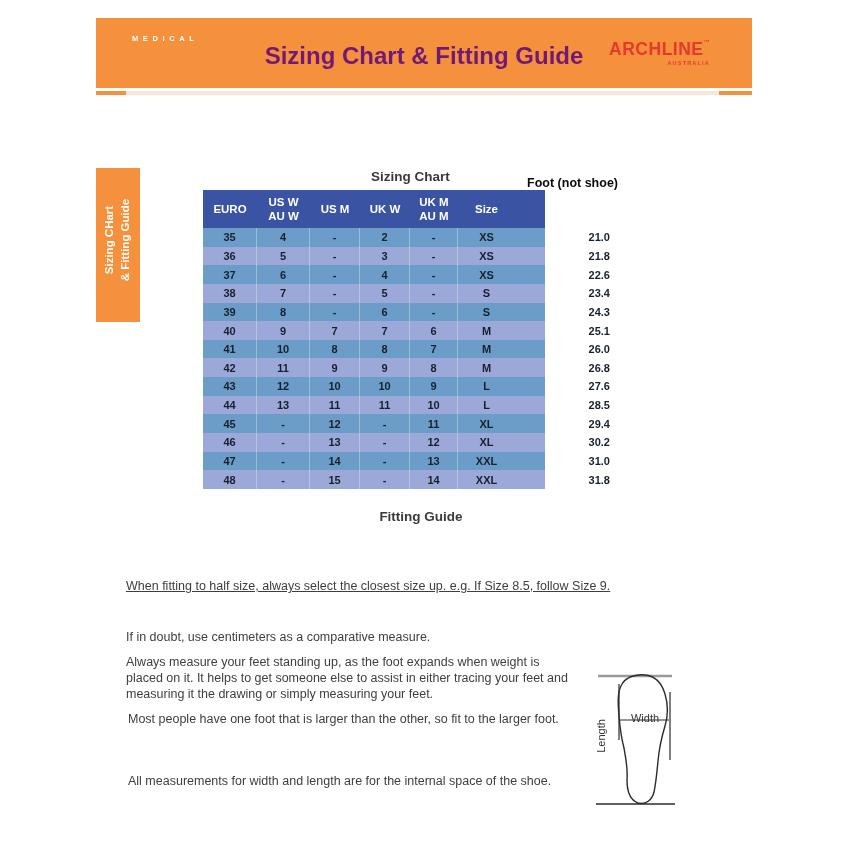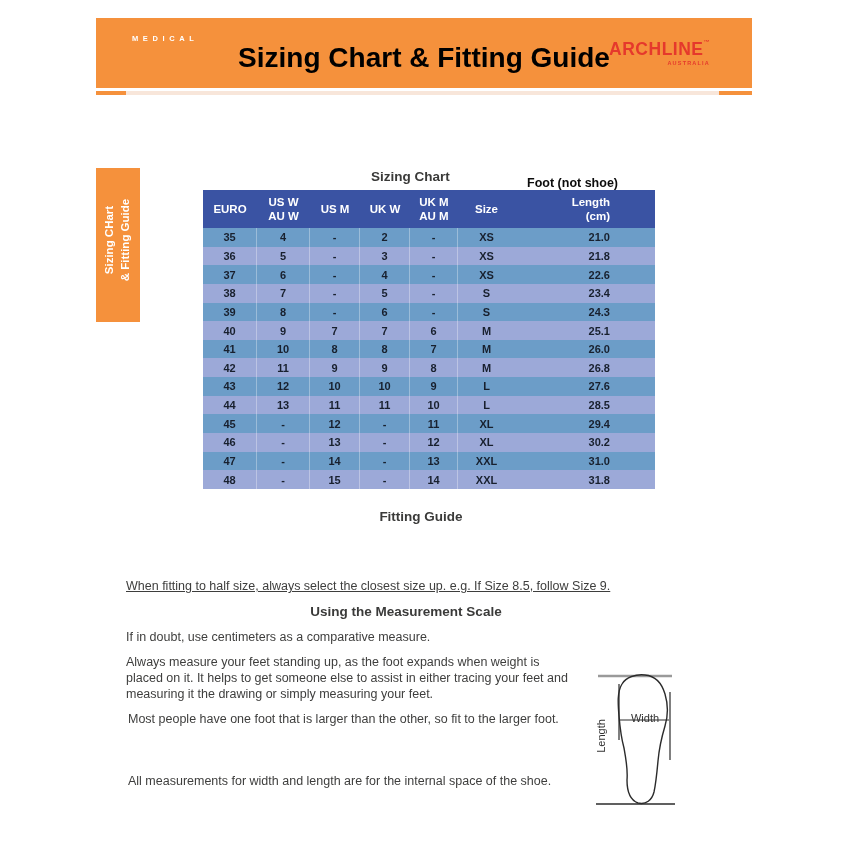--- a/index.html
+++ b/index.html
@@ -11,41 +11,41 @@
   .banner { position:absolute; left:96px; top:18px; width:656px; height:70px;
     background:var(--orange); }
   .axign { position:absolute; left:34px; top:13px; color:#fff; }
   .axign-word { font-size:25px; letter-spacing:4px; font-weight:400; line-height:1;
     display:flex; align-items:center; }
   .axign-bar { display:inline-block; width:2.5px; height:52px; background:var(--red);
     margin:0 4px; position:relative; top:3px; }
   .axign-tm { font-size:7px; vertical-align:top; position:relative; top:-9px; left:2px; }
   .axign-sub { font-size:7.5px; letter-spacing:4.6px; font-weight:700; margin-top:3px; margin-left:2px; }
   .banner-title { position:absolute; left:50%; top:24px; transform:translateX(-50%);
-    color:#000000; font-size:28px; font-weight:700; white-space:nowrap; }
+    color:#701a75; font-size:24px; font-weight:700; white-space:nowrap; }
   .archline { position:absolute; right:42px; top:23px; color:var(--red); text-align:right; }
   .archline-word { font-size:17.5px; font-weight:700; letter-spacing:0.5px; line-height:1; }
   .archline-tm { font-size:6px; vertical-align:top; position:relative; top:-2px; }
   .archline-sub { font-size:5.5px; font-weight:700; letter-spacing:1.2px; margin-top:1px; }
   .banner-underline { position:absolute; left:96px; top:91px; width:656px; height:3.5px;
     background:linear-gradient(to right, var(--orange) 0 4.5%, #f8e6da 4.5% 95%, var(--orange) 95% 100%); }
 
   
   .side-tab { position:absolute; left:96px; top:168px; width:44px; height:154px;
     background:var(--orange); }
   .side-tab-text { position:absolute; left:50%; top:72px;
     transform:translate(-50%,-50%) rotate(-90deg); white-space:nowrap;
     color:#fff; font-weight:700; font-size:11.5px; line-height:1.35; text-align:center; }
 
   
   .chart-title { position:absolute; left:203px; top:169px; width:415px; text-align:center;
     font-weight:700; font-size:13.5px; color:var(--heading); }
   .foot-label { position:absolute; left:438px; top:176px; width:180px; text-align:right;
     font-weight:700; font-size:12.5px; color:#0c0c0c; }
-  .size-table { position:absolute; left:203px; top:190px; width:452px; }
+  .size-table { position:absolute; left:203px; top:190px; width:342px; }
   .t-header { display:grid; grid-template-columns:54px 53px 50px 50px 48px 57px 103px;
     height:38px; background:var(--header-blue); }
   .h-cell { display:flex; flex-direction:column; align-items:center; justify-content:center;
     color:#fff; font-weight:700; font-size:11.5px; line-height:1.25; }
   .h-cell.c6 { align-items:flex-end; padding-right:8px; }
   .t-row { display:grid; grid-template-columns:54px 53px 50px 50px 48px 57px 103px;
     height:18.65px;text-align:right; }
   .t-row.dark  { background:var(--row-dark); }
   .t-row.light { background:var(--row-light); }
   .t-cell { display:flex; align-items:center; justify-content:center;
@@ -252,21 +252,20 @@
           <div class="t-cell c4">14</div>
           <div class="t-cell c5">XXL</div>
           <div class="t-cell c6">31.8</div>
         </div>
       </div>
   </div>
 
   <div class="sec-heading" id="fitting-heading">Fitting Guide</div>
   <div class="para" id="fg-p2">When fitting to half size, always select the closest size up. e.g. If Size 8.5, follow Size 9.</div>
 
-  <div class="sec-heading" id="measure-heading">Using the Measurement Scale</div>
   <div class="para" id="ms-p1">If in doubt, use centimeters as a comparative measure.</div>
   <div class="para" id="ms-p2">Always measure your feet standing up, as the foot expands when weight is placed on it. It helps to get someone else to assist in either tracing your feet and measuring it the drawing or simply measuring your feet.</div>
   <div class="para" id="ms-p3">Most people have one foot that is larger than the other, so fit to the larger foot.</div>
   <div class="para" id="ms-p4">All measurements for width and length are for the internal space of the shoe.</div>
 
   <svg class="foot-diagram" viewBox="0 0 100 148" xmlns="http://www.w3.org/2000/svg">
     <line x1="10" y1="12" x2="84" y2="12" stroke="#9a9a9a" stroke-width="2.6"></line>
     <line x1="8" y1="140" x2="87" y2="140" stroke="#2b2b2b" stroke-width="1.5"></line>
     <path d="M 57 11
          C 48 10, 38 13, 34 20

